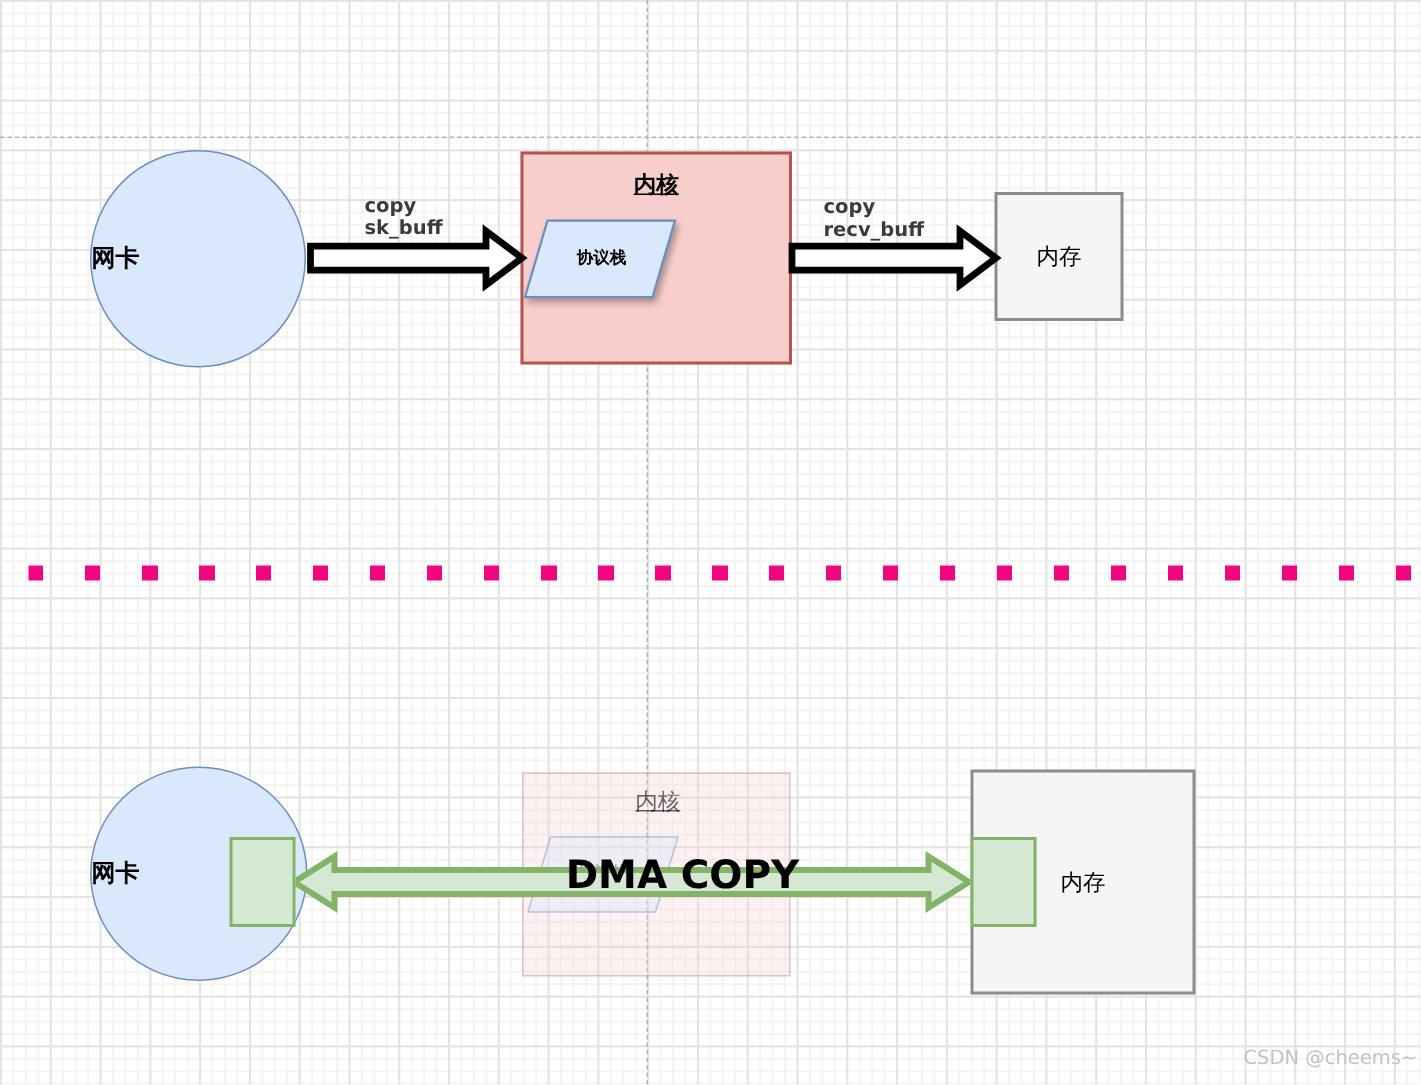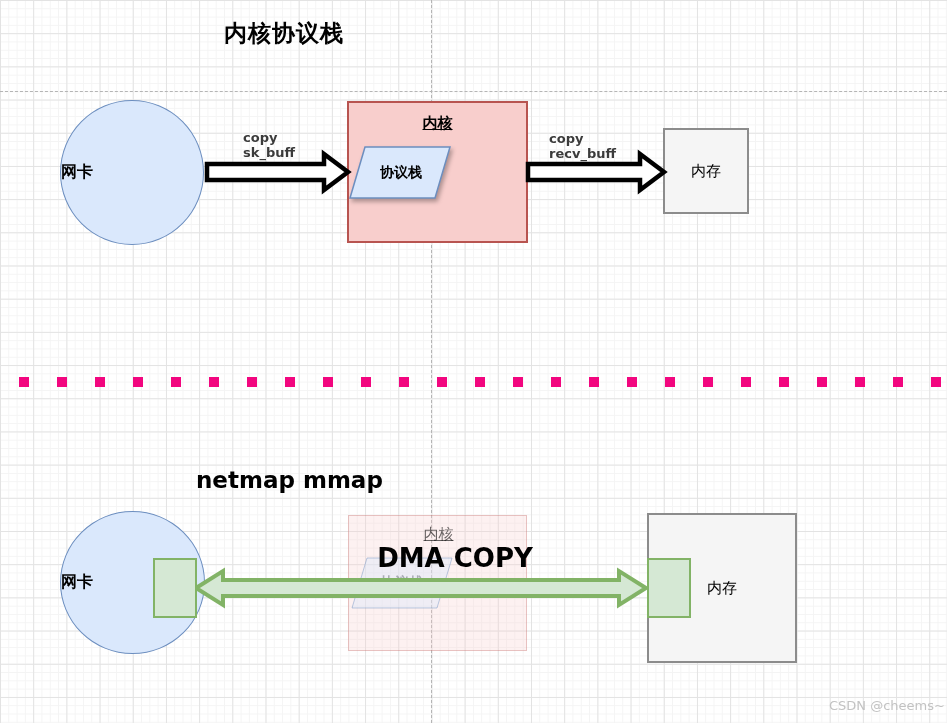--- a/index.html
+++ b/index.html
@@ -47,50 +47,49 @@
     position:absolute;background:#f5f5f5;border:2px solid #8c8c8c;
     display:flex;align-items:center;justify-content:center;
     font-weight:normal;font-size:15px;color:#000;z-index:2;
   }
   .m1{left:663px;top:128px;width:82px;height:82px;}
   .m2{left:647px;top:513px;width:146px;height:146px;}
 
   .svg-layer{position:absolute;left:0;top:0;z-index:3;pointer-events:none;}
   .shadowed{filter:drop-shadow(2px 3px 2px rgba(0,0,0,0.3));}
 
-  .plabel{position:absolute;text-align:center;font-weight:bold;font-size:14px;color:#000;z-index:5;}
+  .plabel{position:absolute;text-align:center;font-weight:bold;font-size:11px;color:#000;z-index:5;}
   .p1{left:351px;top:164px;width:100px;}
   .p2{left:352px;top:574px;width:100px;color:rgba(0,0,0,0.45);z-index:2;}
 
   .alabel{position:absolute;text-align:left;font-weight:bold;font-size:13px;color:#3b3b3b;line-height:15px;z-index:5;}
   .a1{left:243px;top:130px;width:90px;}
   .a2{left:549px;top:131px;width:90px;}
   .alabel span{display:block;}
 
   .green-rect{position:absolute;width:40px;height:56px;background:#d5e8d4;border:2px solid #82b366;z-index:4;}
   .g1{left:153px;top:558px;}
   .g2{left:647px;top:558px;}
 
-  .dma-label{position:absolute;left:375px;top:543px;width:160px;text-align:center;
+  .dma-label{position:absolute;left:375px;top:569px;width:160px;text-align:center;
     font-weight:bold;font-size:26px;color:#000;z-index:6;white-space:nowrap;}
 
   .separator{position:absolute;left:19px;top:377px;width:928px;height:10px;z-index:2;
     background:repeating-linear-gradient(to right,#f2067f 0 10px,transparent 10px 38px);}
 
   .watermark{position:absolute;left:829px;top:698px;font-size:13px;color:#c2c2c2;z-index:5;white-space:nowrap;}
 </style>
 </head>
 <body>
 
 <div class="canvas">
 
   <div class="hline"></div>
   <div class="vline"></div>
 
-  <div class="title t1">内核协议栈</div>
 
   <div class="circle c1">
     <span>网卡</span>
   </div>
 
   <div class="kernel-box k1"></div>
   <div class="kernel-label kl1">内核</div>
 
   <div class="mem-box m1">
     <span>内存</span>
@@ -111,21 +110,20 @@
     <span>sk_buff</span>
   </div>
 
   <div class="alabel a2">
     <span>copy</span>
     <span>recv_buff</span>
   </div>
 
   <div class="separator"></div>
 
-  <div class="title t2">netmap mmap</div>
 
   <div class="circle c2">
     <span>网卡</span>
   </div>
 
   <div class="kernel-box k2"></div>
   <div class="kernel-label kl2">内核</div>
 
   <div class="plabel p2">协议栈</div>
 

